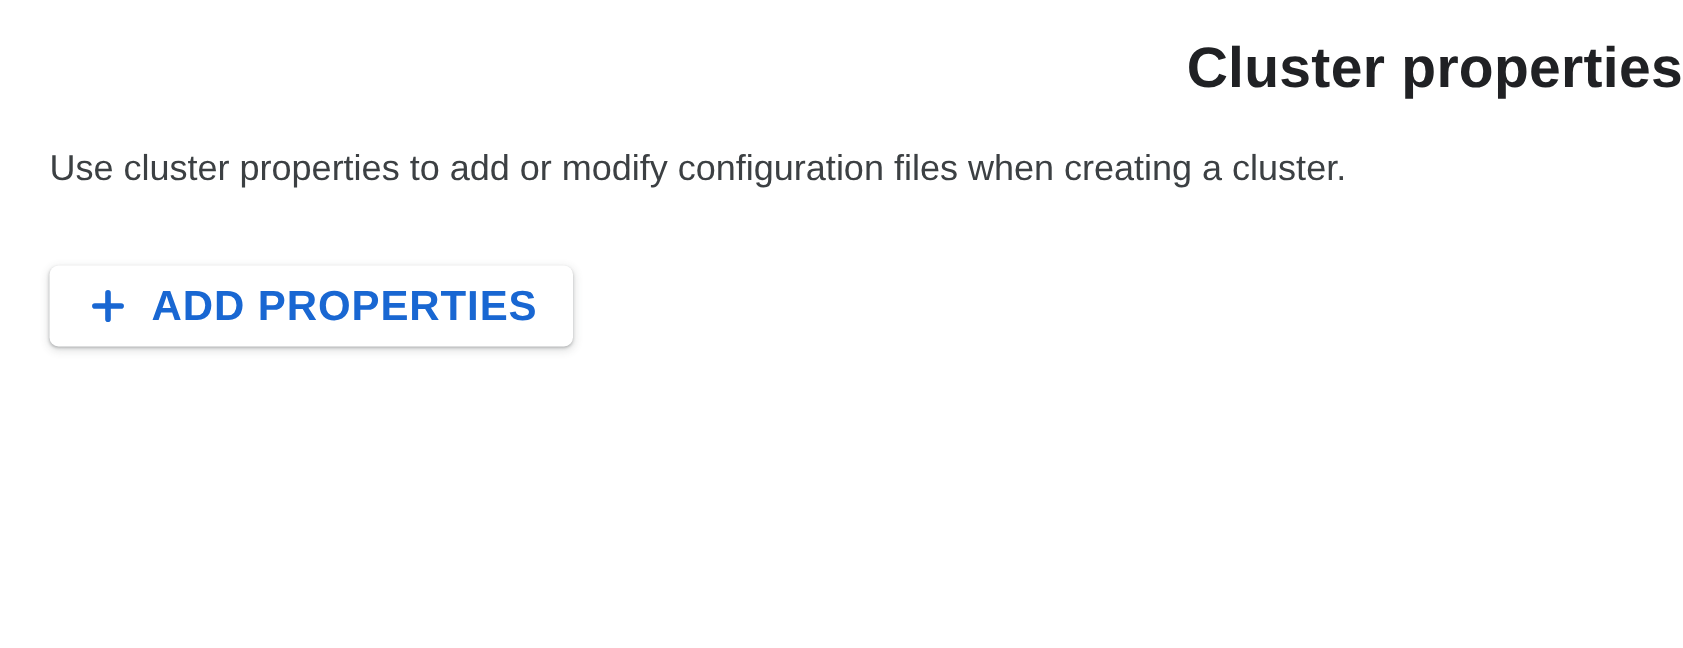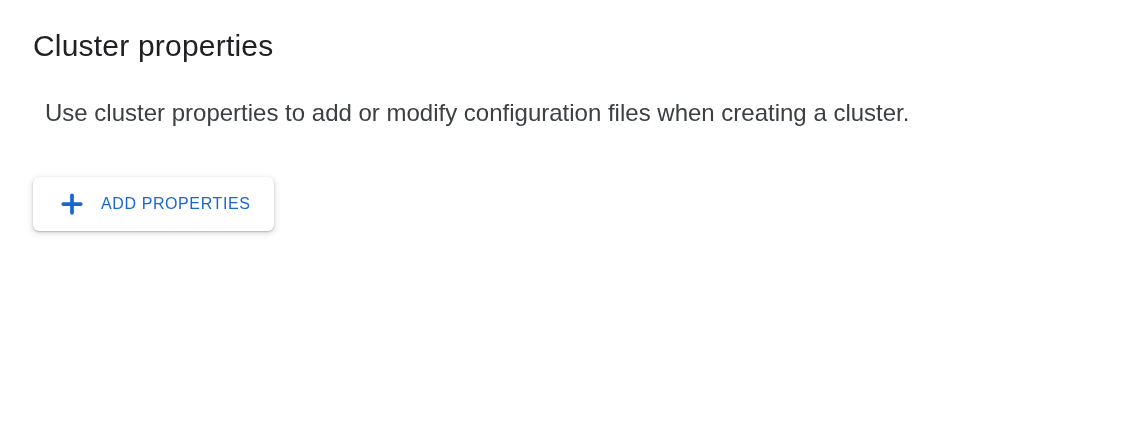--- a/index.html
+++ b/index.html
@@ -10,33 +10,33 @@
   }
   .screen {
     position: relative;
     width: 1122px;
     height: 432px;
     background: #ffffff;
     padding: 24px 0 0 33px;
     overflow: hidden;
   }
   .page-title {
-    font-size: 30px;
+    font-size: 38px;
     line-height: 44px;
-    font-weight: 400;
+    font-weight: 700;
     letter-spacing: 0.2px;
     color: #202124;
+    text-align: right;
   }
   .page-desc {
     margin-top: 31px;
     font-size: 24px;
     line-height: 28px;
     font-weight: 400;
     color: #3c4043;
-    margin-left: 12px;
   }
   .fields-row {
     display: flex;
     gap: 36px;
     margin-top: 78px;
   }
   .field {
     position: relative;
     height: 76px;
     border: 2px solid #80868b;
@@ -98,22 +98,22 @@
     display: inline-flex;
     align-items: center;
     gap: 14px;
     padding: 0 24px;
     background: #ffffff;
     border: none;
     border-radius: 6px;
     box-shadow: 0 1px 2px rgba(60,64,67,0.30), 0 2px 6px 1px rgba(60,64,67,0.15);
     cursor: pointer;
     font-family: "Liberation Sans", "DejaVu Sans", sans-serif;
-    font-size: 16px;
-    font-weight: 400;
+    font-size: 28px;
+    font-weight: 700;
     letter-spacing: 0.6px;
     color: #1967d2;
     white-space: nowrap;
   }
   .plus-icon { display: inline-flex; }
 </style>
 </head>
 <body>
 
 <div class="screen">

